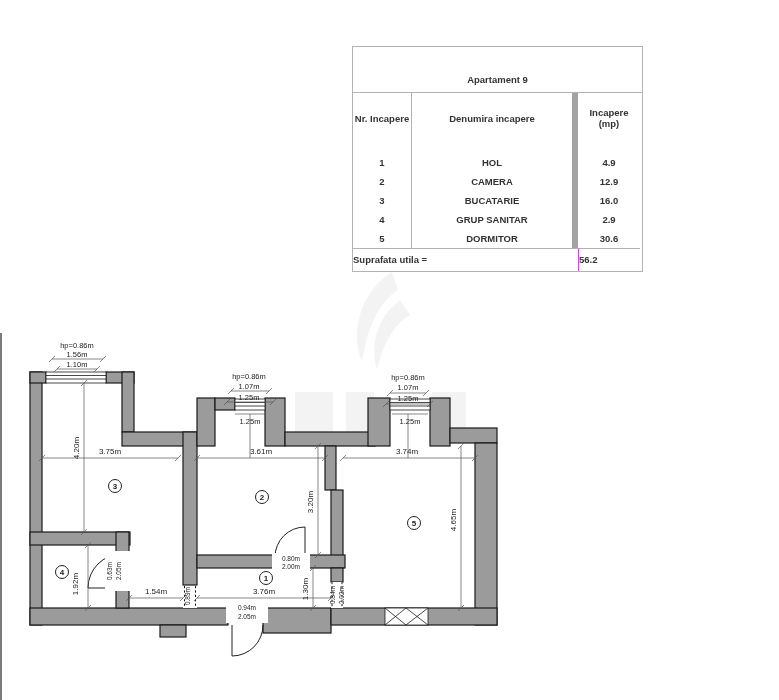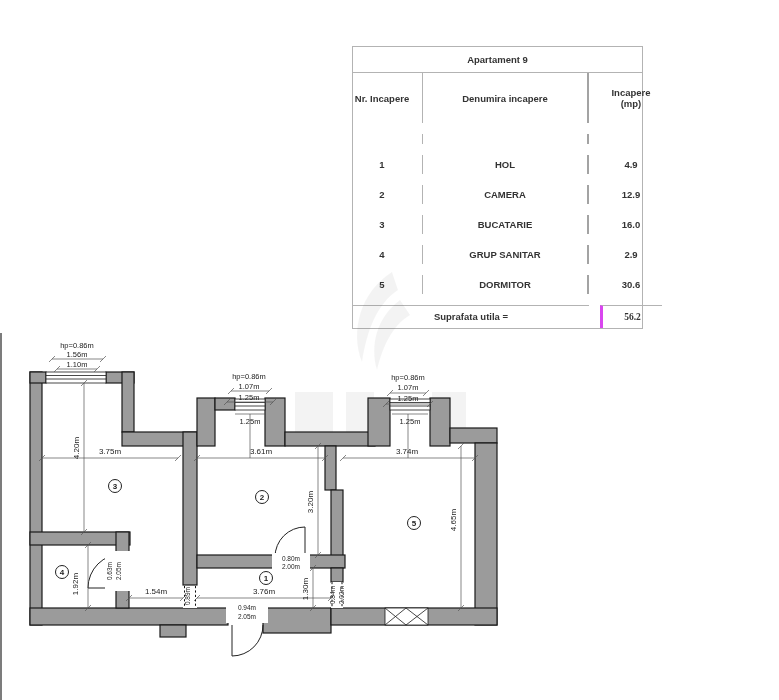--- a/index.html
+++ b/index.html
@@ -1,27 +1,27 @@
 <!DOCTYPE html>
 <html><head>
 <meta charset="utf-8">
 <style>
   html,body{margin:0;padding:0;background:#ffffff;}
   #stage{position:relative;width:779px;height:700px;background:#ffffff;overflow:hidden;
          font-family:"Liberation Sans",sans-serif;color:#222;}
   
   #apt-table{position:absolute;left:352px;top:46px;width:289px;
              border:1px solid #b3b3b3;font-size:9.5px;font-weight:bold;color:#333;}
-  .t-title{height:25px;line-height:25px;text-align:center;border-bottom:1px solid #b3b3b3;}
-  .t-grid{display:grid;grid-template-columns:58px 167px 62px;gap:11px;}
+  .t-title{height:25px;line-height:25px;text-align:center;border-bottom:1px solid #b3b3b3;margin-top:20px;}
+  .t-grid{display:grid;grid-template-columns:58px 167px 62px;}
   .t-head{height:50px;display:flex;align-items:center;justify-content:center;text-align:center;}
-  .c-mid{border-left:1px solid #b3b3b3;border-right:2px solid #a3a3a3;}
+  .c-mid{border-left:1px solid #b3b3b3;border-right:6px solid #a3a3a3;}
   .t-cell{height:19px;line-height:19px;text-align:center;}
   .t-spacer{height:10px;}
-  .t-foot{border-top:1px solid #b3b3b3;height:22px;line-height:22px;text-align:center;}
+  .t-foot{border-top:1px solid #b3b3b3;height:22px;line-height:22px;}
   .t-foot-label{grid-column:1 / span 2;}
   
   svg{position:absolute;left:0;top:0;}
   .wall{fill:#9b9b9b;stroke:#1a1a1a;stroke-width:1.2;}
   .win{fill:#ffffff;stroke:#1a1a1a;stroke-width:0.8;}
   .thin{stroke:#1a1a1a;stroke-width:0.8;fill:none;}
   .dim{stroke:#555;stroke-width:0.7;fill:none;}
   .door{stroke:#222;stroke-width:1;fill:none;}
   .dots{stroke:#111;stroke-width:1;fill:none;stroke-dasharray:2.2,2.2;}
   .mask{fill:#ffffff;}
@@ -65,21 +65,21 @@
 
       <div class="t-cell">4</div>
       <div class="t-cell c-mid">GRUP SANITAR</div>
       <div class="t-cell">2.9</div>
 
       <div class="t-cell">5</div>
       <div class="t-cell c-mid">DORMITOR</div>
       <div class="t-cell">30.6</div>
 
       <div class="t-foot t-foot-label">Suprafata utila =</div>
-      <div class="t-foot" style="border-left:3px solid #d946ef;font-family:Liberation Serif, serif;">56.2</div>
+      <div class="t-foot" style="border-left:1px solid #d946ef;">56.2</div>
     </div>
   </div>
 
   <svg width="779" height="700" viewBox="0 0 779 700">
 
     <g opacity="0.05" fill="#333">
       <path d="M392,272 C360,292 350,332 362,362 C367,330 377,304 398,290 Z"></path>
       <path d="M400,300 C376,318 370,346 377,370 C383,346 392,326 410,315 Z"></path>
       <rect x="295" y="392" width="38" height="40"></rect>
       <rect x="346" y="392" width="28" height="40"></rect>

